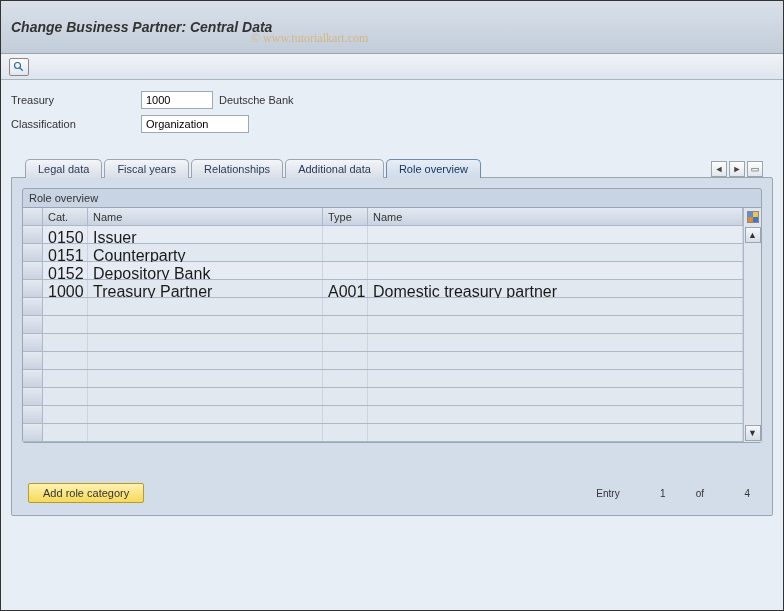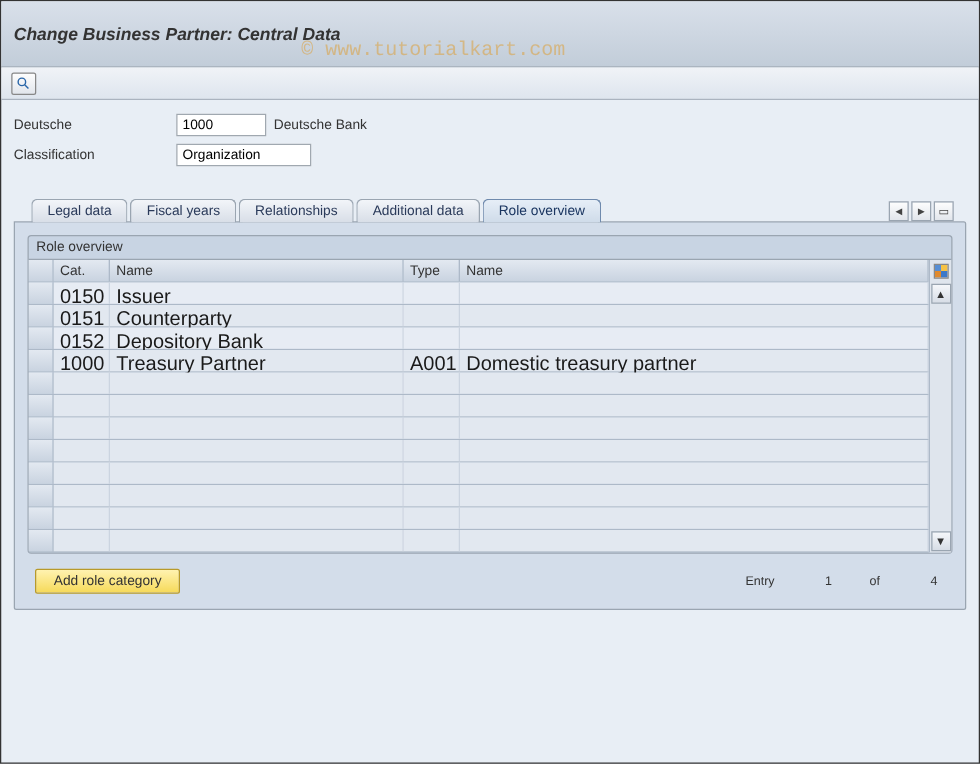--- a/index.html
+++ b/index.html
@@ -34,24 +34,24 @@
     .toolbar-icon {
       width: 20px; height: 18px;
       border: 1px solid #888; border-radius: 2px;
       background: linear-gradient(#fdfdfd,#e2e6ec);
       display:flex; align-items:center; justify-content:center;
       cursor:pointer;
     }
     .toolbar-icon svg { width:12px; height:12px; }
     .watermark {
       position: absolute;
-      top: 30px; left: 240px;
-      font-size: 16px;
+      top: 30px; left: 250px;
+      font-size: 12px;
       color: rgba(220,160,60,0.55);
-      font-family: Liberation Mono, monospace;
+      font-family: Liberation Serif, serif;
       pointer-events: none;
     }
     .form-area {
       padding: 10px 10px 6px 10px;
     }
     .form-row { display: flex; align-items: center; margin-bottom: 4px; height: 20px; }
     .form-label { width: 130px; color: #333; }
     .form-field {
       background: #fff;
       border: 1px solid #a0a8b0;
@@ -173,21 +173,21 @@
     }
     .config-icon div {
       width:12px; height:12px;
       background: conic-gradient(#f6c245 0 25%, #3b78c9 0 50%, #e08a2e 0 75%, #578ed4 0 100%);
       border:1px solid #888;
     }
 
     .footer-row {
       display:flex;
       align-items:center;
-      margin-top: 12px;
+      margin-top: 40px;
       padding: 0 6px;
     }
     .yellow-btn {
       background: linear-gradient(#fff2b0,#f6da5a);
       border:1px solid #b89a2a;
       border-radius:2px;
       padding: 3px 14px;
       font-size:11px;
       color:#333;
       cursor:pointer;
@@ -220,21 +220,21 @@
         <circle cx="6" cy="6" r="4" fill="none" stroke="#2a66a8" stroke-width="1.5"></circle>
         <line x1="9" y1="9" x2="13" y2="13" stroke="#2a66a8" stroke-width="1.5"></line>
       </svg>
   </div>
 </div>
 
 <div class="watermark">© www.tutorialkart.com</div>
 
 <div class="form-area">
   <div class="form-row">
-    <span class="form-label">Deutsche</span>
+    <span class="form-label">Treasury</span>
     <span class="form-field partner-id">1000</span>
     <span class="partner-name">Deutsche Bank</span>
   </div>
   <div class="form-row">
     <span class="form-label">Classification</span>
     <span class="form-field classification-field">Organization</span>
   </div>
 </div>
 
 <div class="tab-strip">

